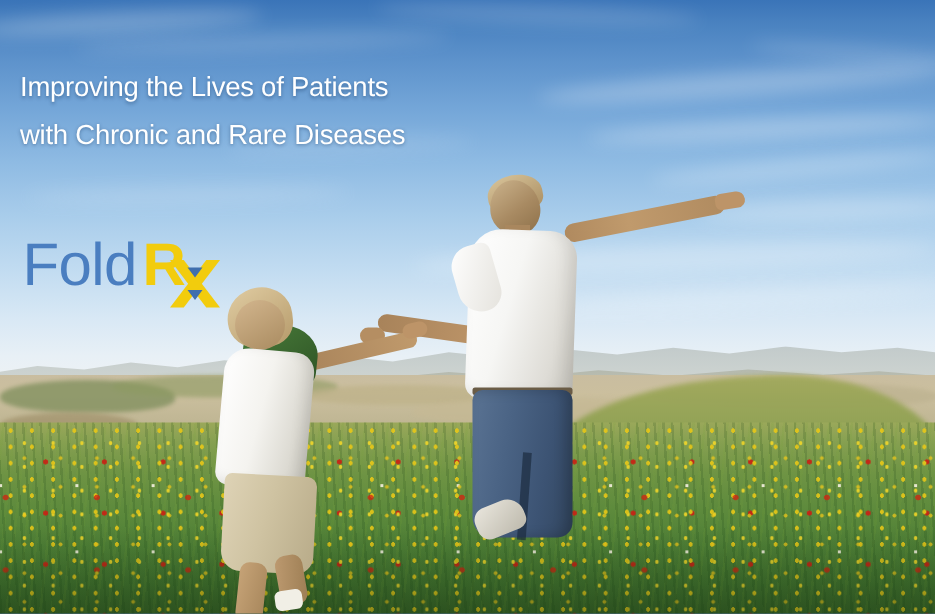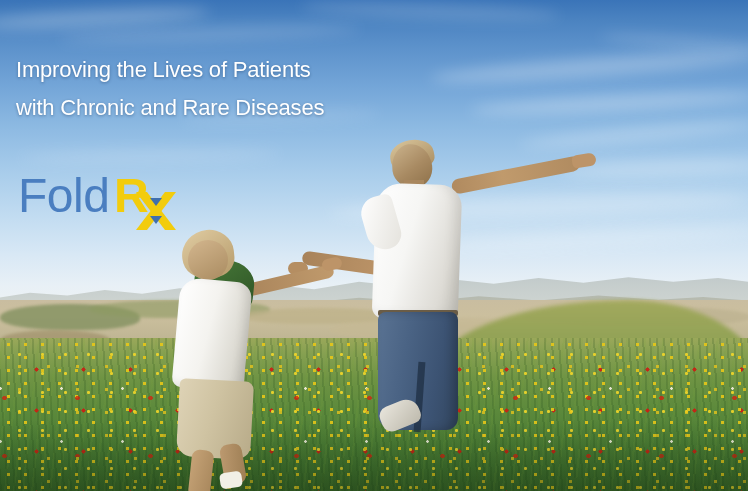--- a/index.html
+++ b/index.html
@@ -313,21 +313,21 @@
     line-height: 38px;
     font-weight: normal;
     letter-spacing: -0.2px;
     text-shadow: 0 1px 3px rgba(20,50,90,.45);
     white-space: pre-line;
   }
 
   
   .logo {
     position: absolute;
-    left: 18px; top: 170px;
+    left: 18px; top: 186px;
     height: 62px;
     display: flex;
     align-items: flex-end;
   }
   .logo svg { display: block; }
 
   
   .navbar {
     position: absolute;
     right: 36px; top: 0;

